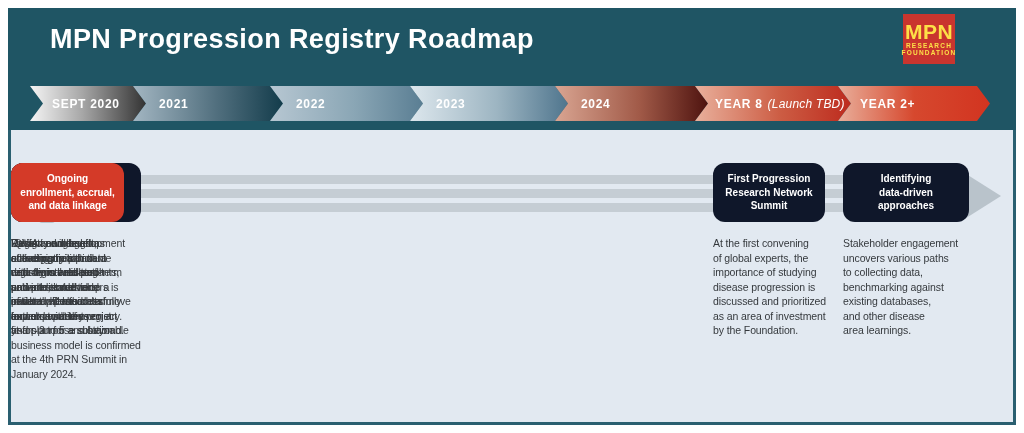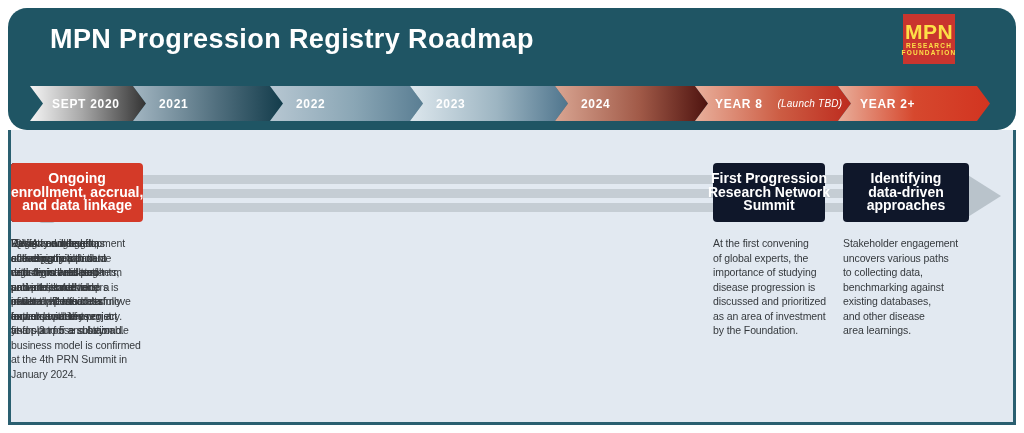--- a/index.html
+++ b/index.html
@@ -2,36 +2,36 @@
 <html><head>
 <meta charset="utf-8">
 <style>
   * { margin: 0; padding: 0; box-sizing: border-box; }
   html, body { width: 1024px; height: 433px; background: #ffffff; overflow: hidden;
     font-family: "Liberation Sans", sans-serif; }
   .page { position: relative; width: 1024px; height: 433px; background: #ffffff; }
 
   
   .header { position: absolute; left: 8px; top: 8px; width: 1008px; height: 122px;
-    background: #1f5564; border-radius: 19px; }
+    background: #1f5564; }
   .title { position: absolute; left: 42px; top: 16px; color: #ffffff; font-size: 27px;
     font-weight: 600; letter-spacing: 0.4px; }
   .logo { position: absolute; left: 895px; top: 6px; width: 52px; height: 50px;
     background: #c9352e; color: #fde047; display: flex; flex-direction: column;
     align-items: center; justify-content: center; text-align: center; }
   .logo-mpn { font-size: 21px; font-weight: 800; line-height: 20px; letter-spacing: 0.5px; }
   .logo-sub { font-size: 6.5px; font-weight: 700; letter-spacing: 1.2px; line-height: 7.5px; }
 
   
   .tl-band { position: absolute; left: 0; top: 78px; width: 1008px; height: 35px; }
   .tl-seg { position: absolute; top: 0; height: 35px; display: flex; align-items: center;
     padding-left: 26px; color: #ffffff; font-size: 12px; font-weight: 700;
     letter-spacing: 0.7px; white-space: nowrap;
     clip-path: polygon(0 0, calc(100% - 13px) 0, 100% 50%, calc(100% - 13px) 100%, 0 100%, 13px 50%); }
-  .tl-note { font-weight: 400; font-style: italic; font-size: 10px; margin-left: 15px;
+  .tl-note { font-weight: 400; font-style: italic; font-size: 12px; margin-left: 5px;
     letter-spacing: 0.2px; }
   .tl-seg:nth-of-type(1) { left: 22px;  width: 116px; padding-left: 22px;
     background: linear-gradient(90deg,#f5f5f5 0%,#a7a7a7 45%,#333333 100%); }
   .tl-seg:nth-of-type(2) { left: 125px; width: 150px;
     background: linear-gradient(90deg,#a3b6c2 0%,#52707f 55%,#133c4b 100%); }
   .tl-seg:nth-of-type(3) { left: 262px; width: 153px;
     background: linear-gradient(90deg,#b7c7d2 0%,#8aa6b5 55%,#5a7e93 100%); }
   .tl-seg:nth-of-type(4) { left: 402px; width: 158px;
     background: linear-gradient(90deg,#dde7ed 0%,#9db5c2 55%,#4f758d 100%); }
   .tl-seg:nth-of-type(5) { left: 547px; width: 153px;
@@ -59,23 +59,23 @@
   
   .stage { position: absolute; top: 33px; }
   .stage:nth-of-type(1) { left: 30px;  width: 132px; }
   .stage:nth-of-type(2) { left: 162px; width: 126px; }
   .stage:nth-of-type(3) { left: 293px; width: 122px; }
   .stage:nth-of-type(4) { left: 426px; width: 122px; }
   .stage:nth-of-type(5) { left: 555px; width: 142px; }
   .stage:nth-of-type(6) { left: 702px; width: 112px; }
   .stage:nth-of-type(7) { left: 832px; width: 126px; }
 
-  .stage-box { width: 100%; height: 59px; border-radius: 4px; display: flex;
+  .stage-box { width: 100%; height: 59px; border-radius: 12px; display: flex;
     align-items: center; justify-content: center; text-align: center; color: #ffffff;
-    font-size: 14px; font-weight: 700; line-height: 13.5px; white-space: pre; }
+    font-size: 10px; font-weight: 700; line-height: 13.5px; white-space: pre; }
   .box-dark   { background: #0f172a; }
   .box-bright { background: #d43a28; }
 
   .stage-desc { margin-top: 14px; color: #35393d; font-size: 10.5px; line-height: 14.5px;
     white-space: pre; letter-spacing: -0.1px; }
 </style>
 </head>
 <body>
 
 <div class="page">

